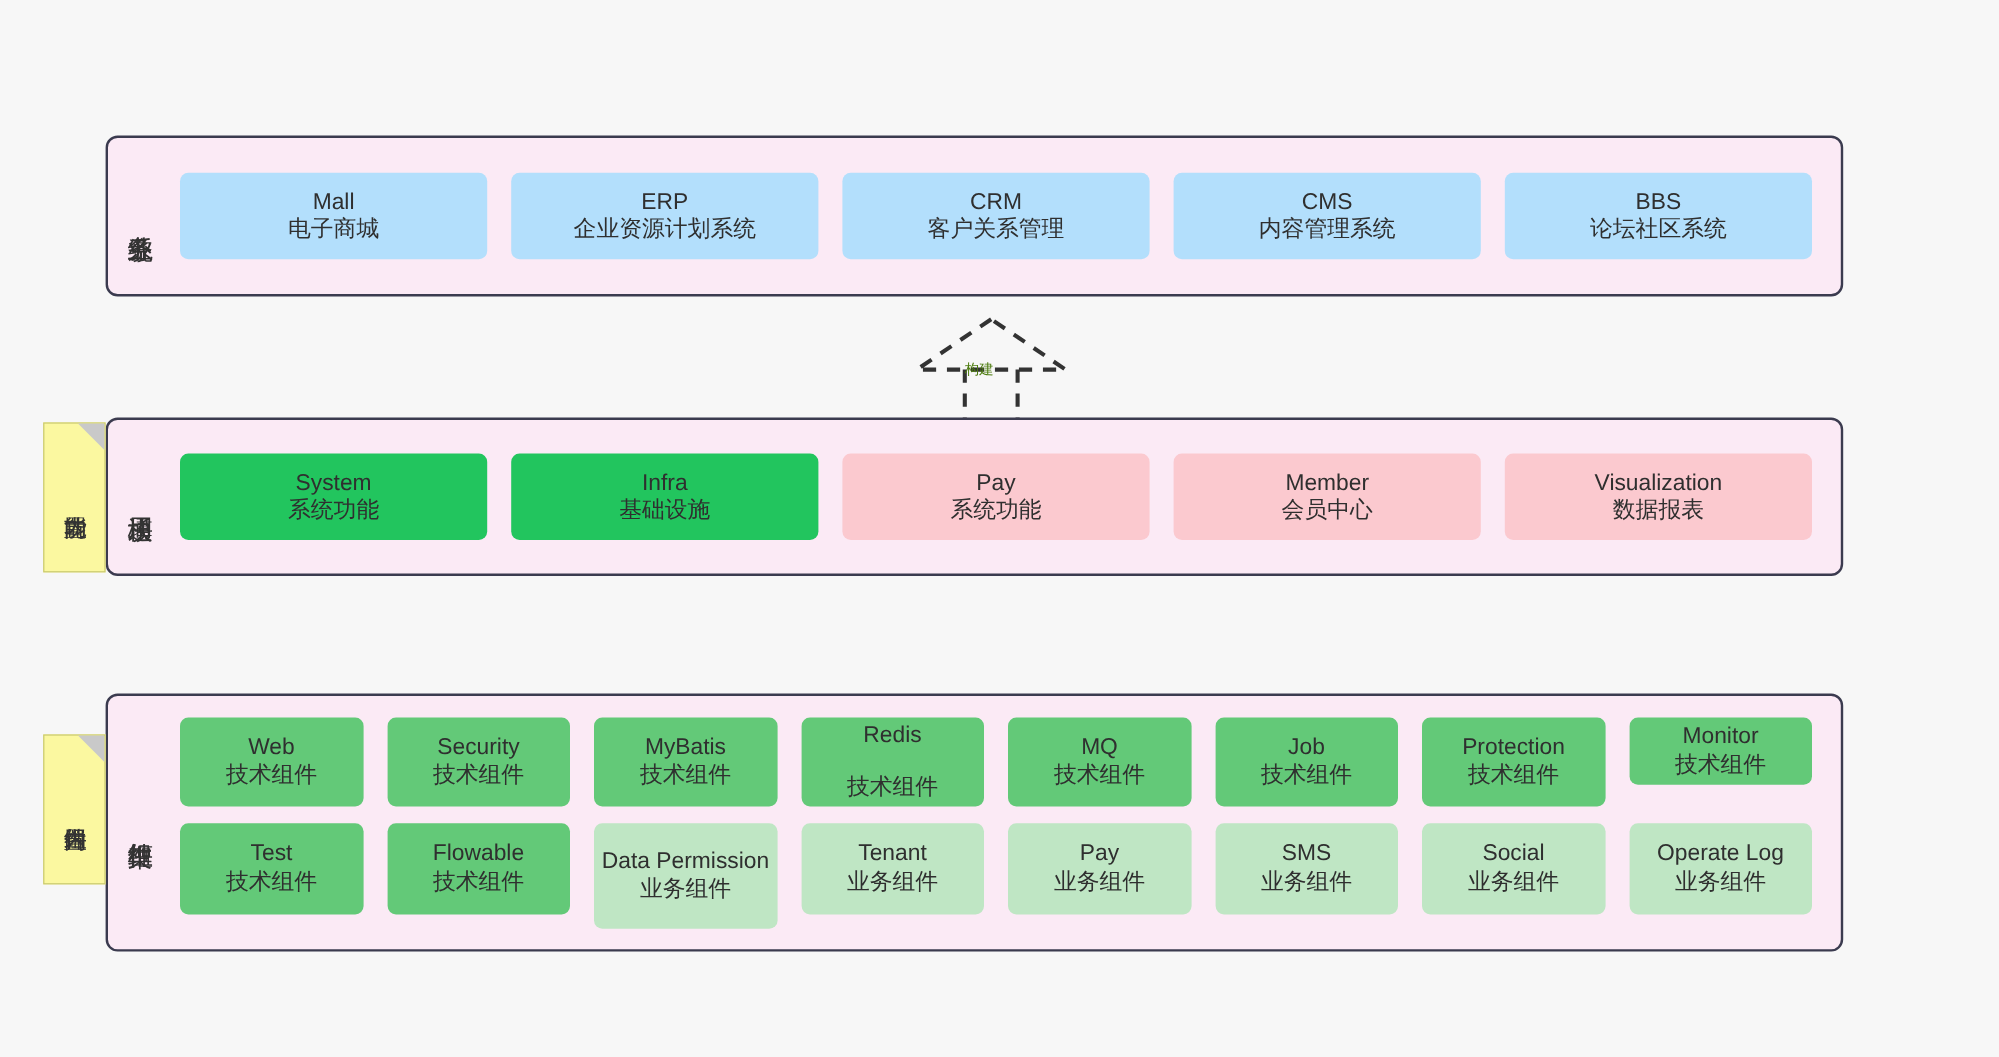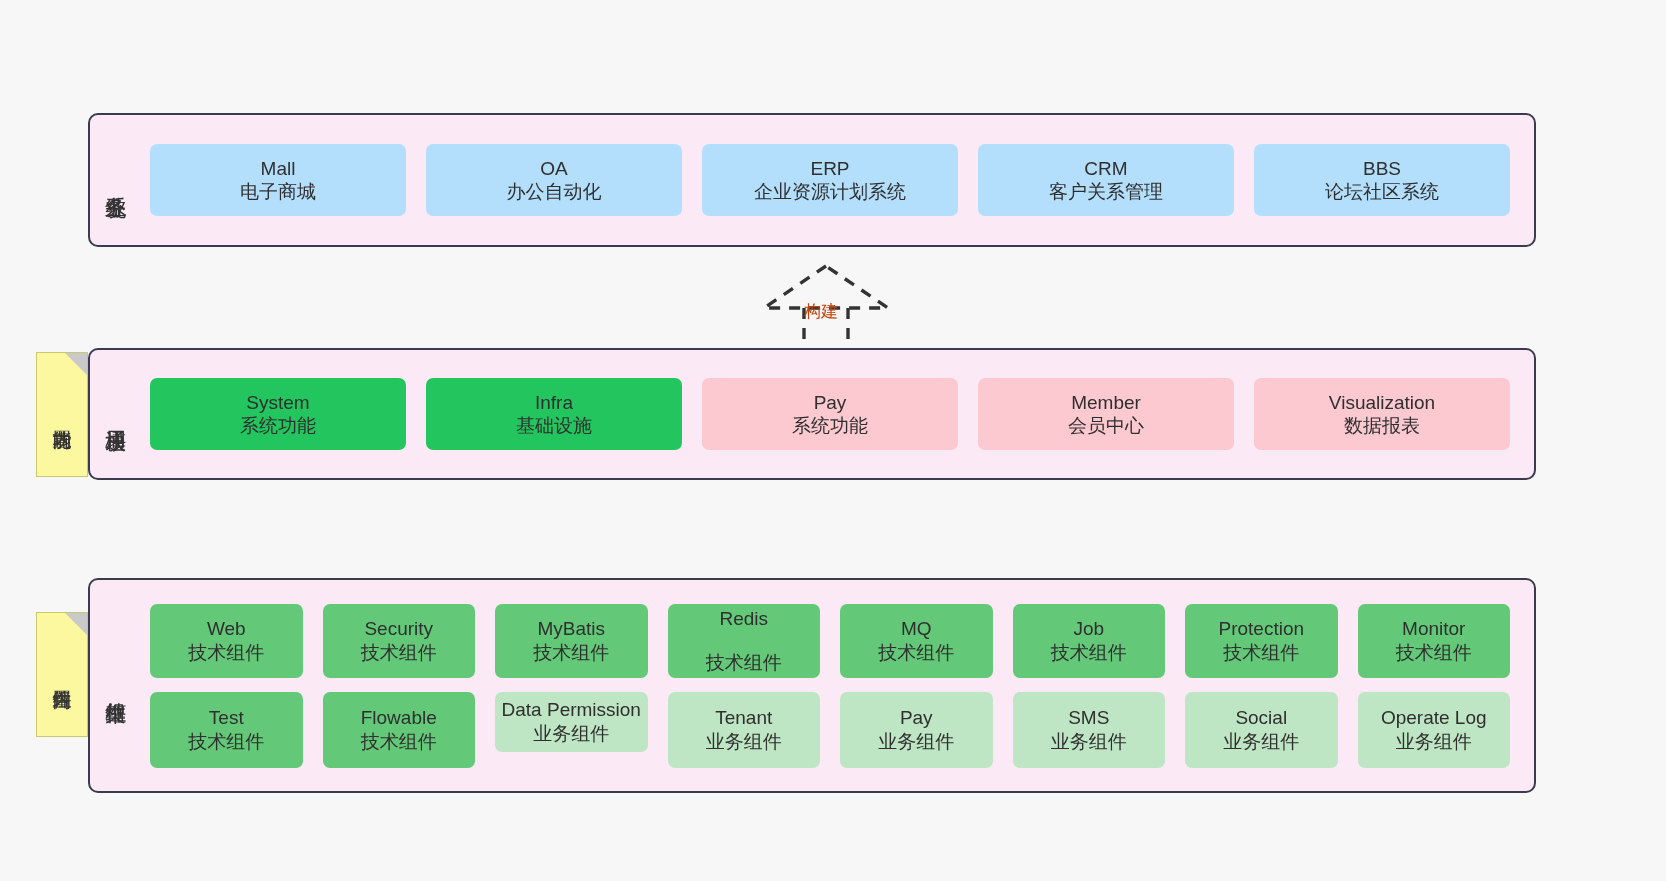--- a/index.html
+++ b/index.html
@@ -96,51 +96,51 @@
     width:0;height:0;
     border-left:22px solid transparent;
     border-top:22px solid #c9c9c9;
   }
 
   
   .arrow{position:absolute;}
   .arrow svg{display:block;overflow:visible;}
   .arrow-label{
     position:absolute;
-    font-size:17px;
-    color:#c2410c;
+    font-size:12px;
+    color:#4d7c0f;
     background:transparent;
     white-space:nowrap;
   }
 </style>
 </head>
 <body>
 
 <div class="canvas">
 
   <div class="band" style="left:88px;top:113px;width:1448px;height:134px;">
     <div class="band-title">业务系统</div>
     <div class="band-body">
       <div class="rowwrap">
         <div class="row">
           <div class="node blue" style="height:72px;">
             <span class="en">Mall</span>
             <span class="cn">电子商城</span>
           </div>
           <div class="node blue" style="height:72px;">
-            <span class="en">OA</span>
-            <span class="cn">办公自动化</span>
-          </div>
-          <div class="node blue" style="height:72px;">
             <span class="en">ERP</span>
             <span class="cn">企业资源计划系统</span>
           </div>
           <div class="node blue" style="height:72px;">
             <span class="en">CRM</span>
             <span class="cn">客户关系管理</span>
+          </div>
+          <div class="node blue" style="height:72px;">
+            <span class="en">CMS</span>
+            <span class="cn">内容管理系统</span>
           </div>
           <div class="node blue" style="height:72px;">
             <span class="en">BBS</span>
             <span class="cn">论坛社区系统</span>
           </div>
         </div>
       </div>
     </div>
   </div>
 
@@ -225,36 +225,36 @@
             <span class="cn">技术组件</span>
           </div>
           <div class="node green" style="height:74px;">
             <span class="en">Job</span>
             <span class="cn">技术组件</span>
           </div>
           <div class="node green" style="height:74px;">
             <span class="en">Protection</span>
             <span class="cn">技术组件</span>
           </div>
-          <div class="node green" style="height:74px;">
+          <div class="node green" style="height:56px;">
             <span class="en">Monitor</span>
             <span class="cn">技术组件</span>
           </div>
         </div>
 
         <div class="row">
           <div class="node green" style="height:76px;">
             <span class="en">Test</span>
             <span class="cn">技术组件</span>
           </div>
           <div class="node green" style="height:76px;">
             <span class="en">Flowable</span>
             <span class="cn">技术组件</span>
           </div>
-          <div class="node lgreen" style="height:60px;">
+          <div class="node lgreen" style="height:88px;">
             <span class="en">Data Permission</span>
             <span class="cn">业务组件</span>
           </div>
           <div class="node lgreen" style="height:76px;">
             <span class="en">Tenant</span>
             <span class="cn">业务组件</span>
           </div>
           <div class="node lgreen" style="height:76px;">
             <span class="en">Pay</span>
             <span class="cn">业务组件</span>

